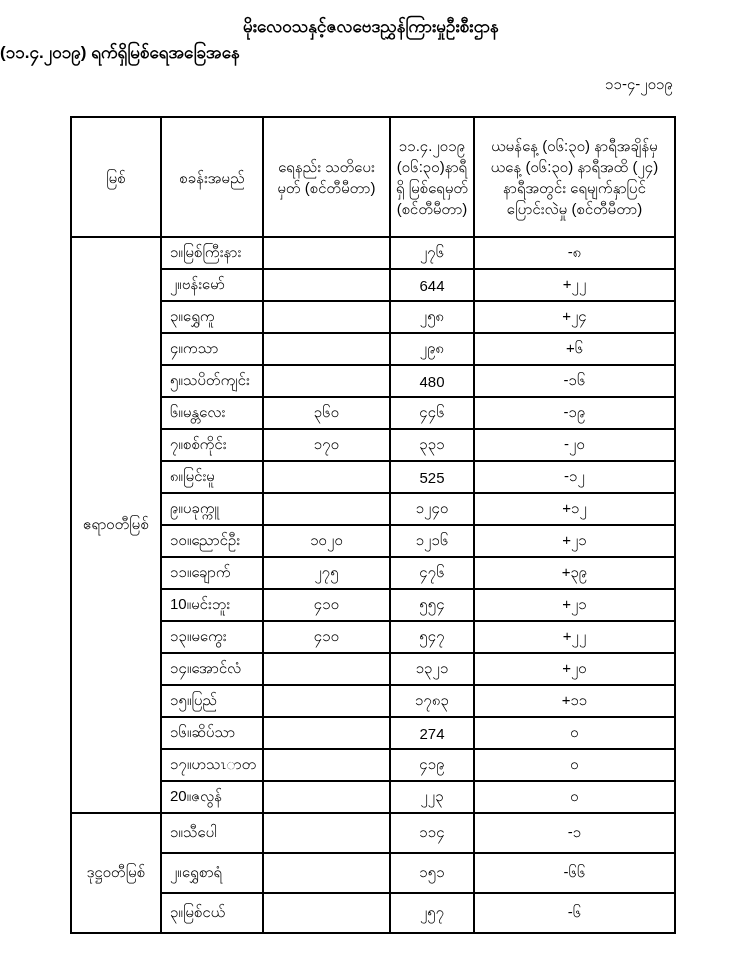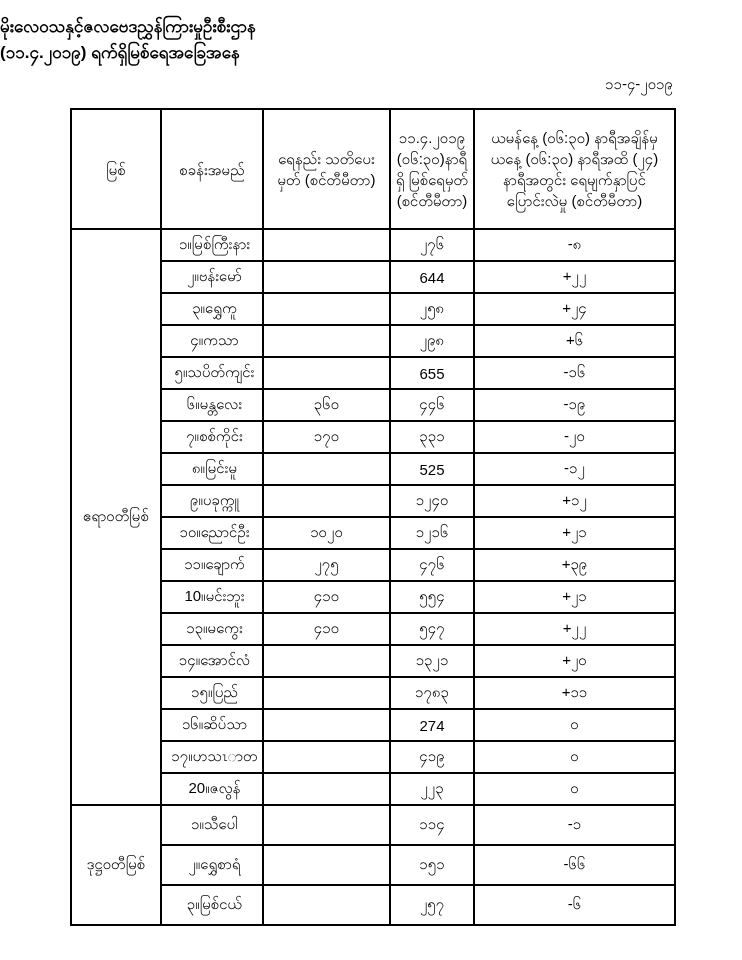--- a/index.html
+++ b/index.html
@@ -10,33 +10,34 @@
   }
   .page {
     position: relative;
     width: 742px;
     height: 960px;
     background: #ffffff;
     overflow: hidden;
   }
   .title-line1 {
     padding-top: 14px;
+    text-align: center;
     font-size: 17px;
     font-weight: bold;
     line-height: 26px;
   }
   .title-line2 {
     text-align: left;
     font-size: 17px;
     font-weight: bold;
     line-height: 26px;
   }
   .date-line {
     width: 604px;
-    margin: 8px auto 12px auto;
+    margin: 8px auto 20px auto;
     text-align: right;
     font-size: 15px;
   }
   table.river-table {
     margin-left: 70px;
     width: 604px;
     border-collapse: collapse;
     table-layout: fixed;
   }
   .river-table th, .river-table td {
@@ -46,21 +47,21 @@
     text-align: center;
     vertical-align: middle;
     padding: 1px 3px;
     overflow: hidden;
   }
   .river-table thead tr { height: 120px; }
   .river-table thead th { line-height: 21px; }
   .river-table tbody tr { height: 32px; }
   .river-table tbody tr.tall-row { height: 40px; }
   td.station-cell {
-    text-align: center;
+    text-align: left;
     padding-left: 8px;
   }
   td.river-cell {
     text-align: center;
     font-size: 15px;
     border-radius: 29px;
   }
 </style>
 </head>
 <body>
@@ -112,21 +113,21 @@
         </tr>
         <tr>
           <td class="station-cell">၄။ကသာ</td>
           <td class="warning-cell"></td>
           <td class="level-cell">၂၉၈</td>
           <td class="change-cell">+၆</td>
         </tr>
         <tr>
           <td class="station-cell">၅။သပိတ်ကျင်း</td>
           <td class="warning-cell"></td>
-          <td class="level-cell">655</td>
+          <td class="level-cell">480</td>
           <td class="change-cell">-၁၆</td>
         </tr>
         <tr>
           <td class="station-cell">၆။မန္တလေး</td>
           <td class="warning-cell">၃၆၀</td>
           <td class="level-cell">၄၄၆</td>
           <td class="change-cell">-၁၉</td>
         </tr>
         <tr>
           <td class="station-cell">၇။စစ်ကိုင်း</td>

